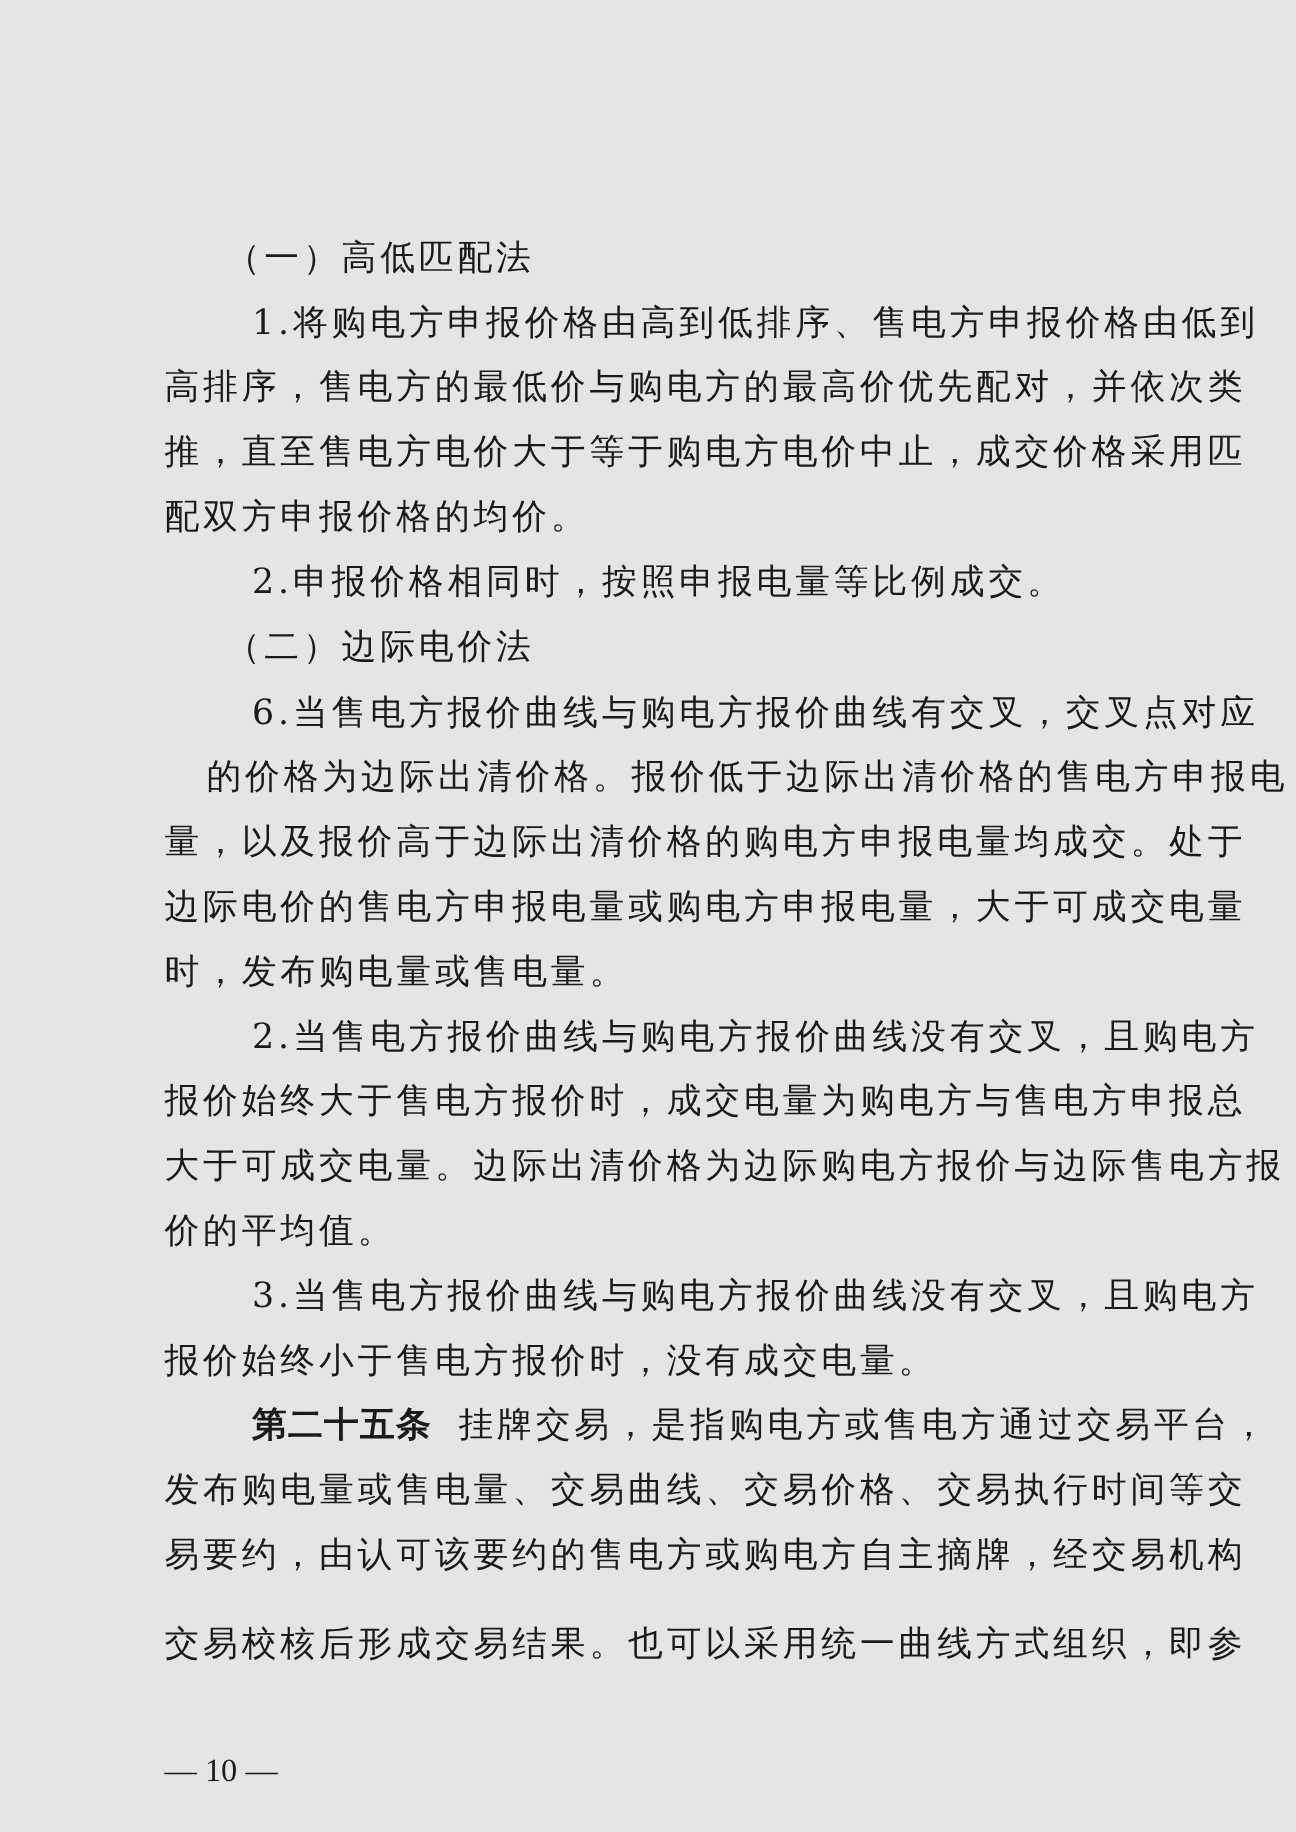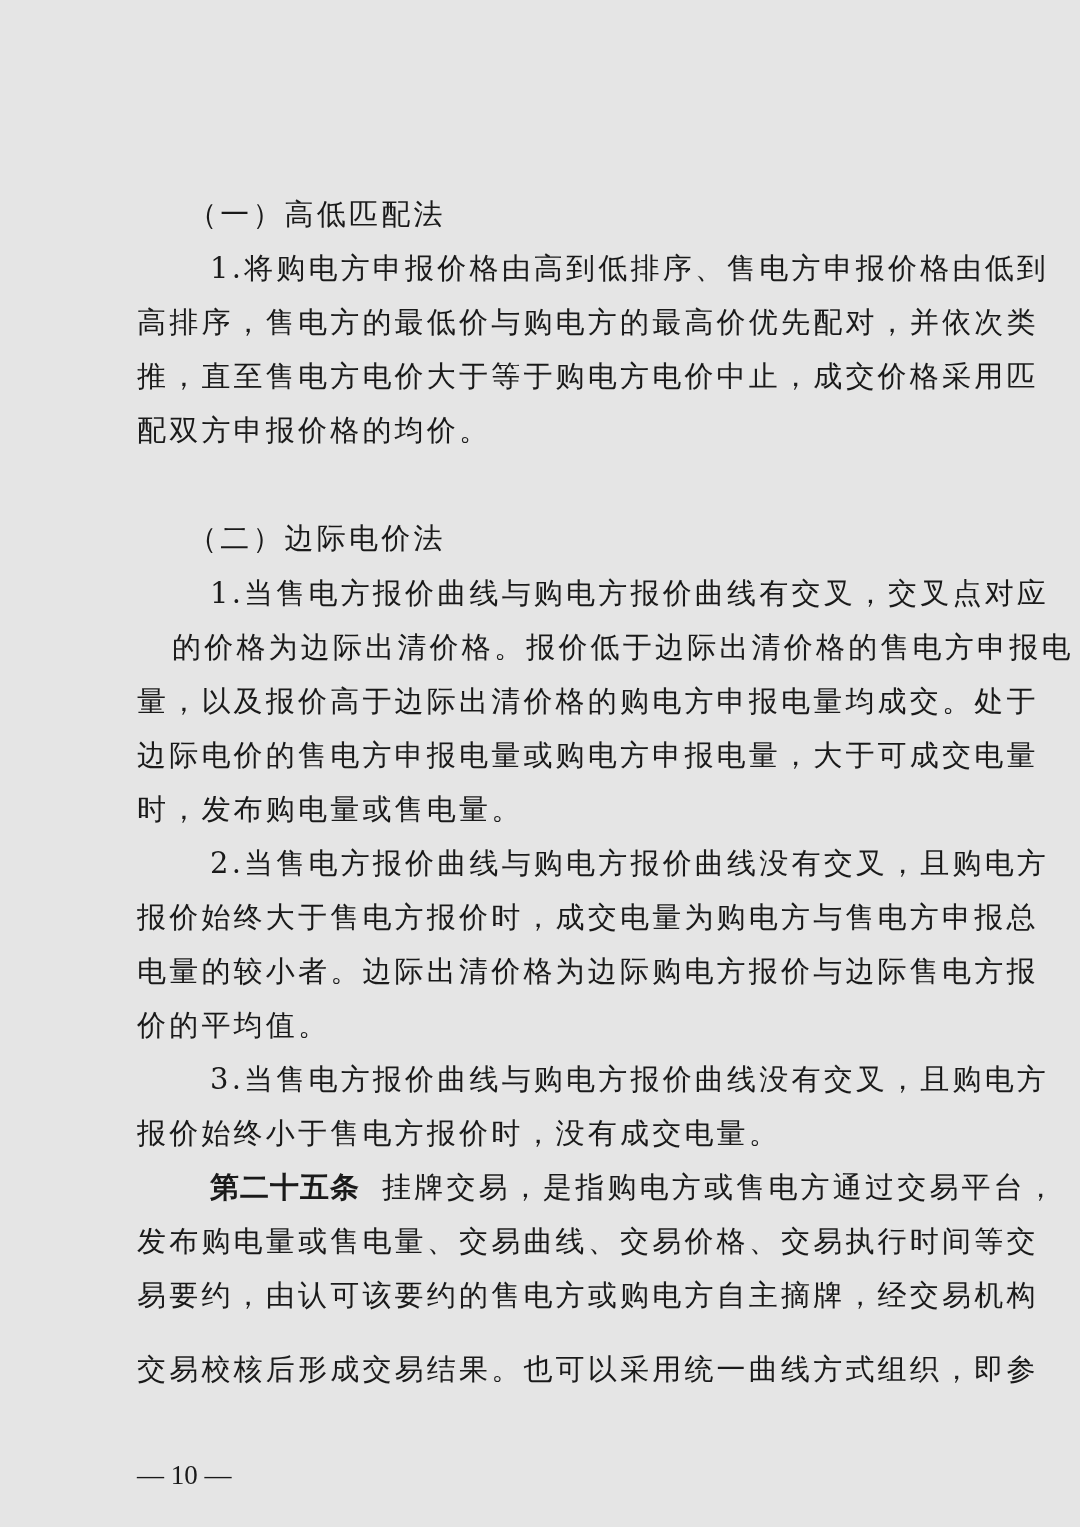--- a/index.html
+++ b/index.html
@@ -70,32 +70,33 @@
 
 <div class="page">
 
   <div class="line subhead" style="top:194px;">（一）高低匹配法</div>
 
   <div class="line indent" style="top:248px;">1.将购电方申报价格由高到低排序、售电方申报价格由低到</div>
   <div class="line" style="top:302px;">高排序，售电方的最低价与购电方的最高价优先配对，并依次类</div>
   <div class="line" style="top:356px;">推，直至售电方电价大于等于购电方电价中止，成交价格采用匹</div>
   <div class="line last" style="top:410px;">配双方申报价格的均价。</div>
 
+  <div class="line indent last" style="top:464px;">2.申报价格相同时，按照申报电量等比例成交。</div>
 
   <div class="line subhead" style="top:518px;">（二）边际电价法</div>
 
-  <div class="line indent" style="top:573px;">1.当售电方报价曲线与购电方报价曲线有交叉，交叉点对应</div>
+  <div class="line indent" style="top:573px;">6.当售电方报价曲线与购电方报价曲线有交叉，交叉点对应</div>
   <div class="line" style="top:627px;margin-left:35px;">的价格为边际出清价格。报价低于边际出清价格的售电方申报电</div>
   <div class="line" style="top:681px;">量，以及报价高于边际出清价格的购电方申报电量均成交。处于</div>
   <div class="line" style="top:735px;">边际电价的售电方申报电量或购电方申报电量，大于可成交电量</div>
   <div class="line last" style="top:789px;">时，发布购电量或售电量。</div>
 
   <div class="line indent" style="top:843px;">2.当售电方报价曲线与购电方报价曲线没有交叉，且购电方</div>
   <div class="line" style="top:897px;">报价始终大于售电方报价时，成交电量为购电方与售电方申报总</div>
-  <div class="line" style="top:951px;">电量的较小者。边际出清价格为边际购电方报价与边际售电方报</div>
+  <div class="line" style="top:951px;">大于可成交电量。边际出清价格为边际购电方报价与边际售电方报</div>
   <div class="line last" style="top:1005px;">价的平均值。</div>
 
   <div class="line indent" style="top:1059px;">3.当售电方报价曲线与购电方报价曲线没有交叉，且购电方</div>
   <div class="line last" style="top:1113px;">报价始终小于售电方报价时，没有成交电量。</div>
 
   <div class="line indent" style="top:1167px;">
     <span class="bold">第二十五条</span><span class="article-gap"></span><span>挂牌交易，是指购电方或售电方通过交易平台，</span>
   </div>
   <div class="line" style="top:1221px;">发布购电量或售电量、交易曲线、交易价格、交易执行时间等交</div>
   <div class="line" style="top:1275px;">易要约，由认可该要约的售电方或购电方自主摘牌，经交易机构</div>

